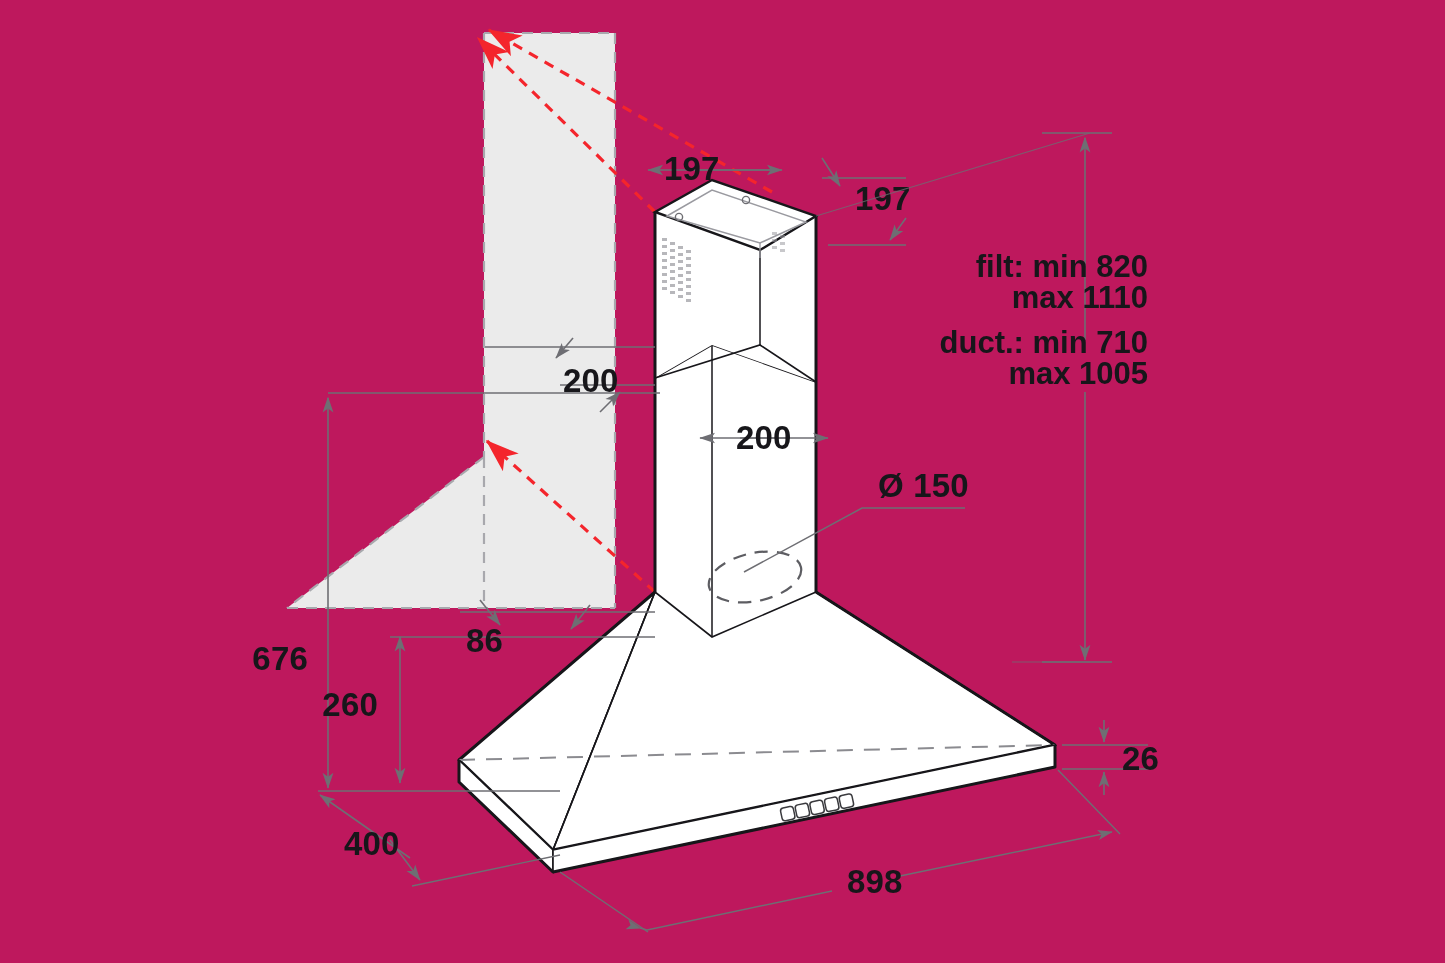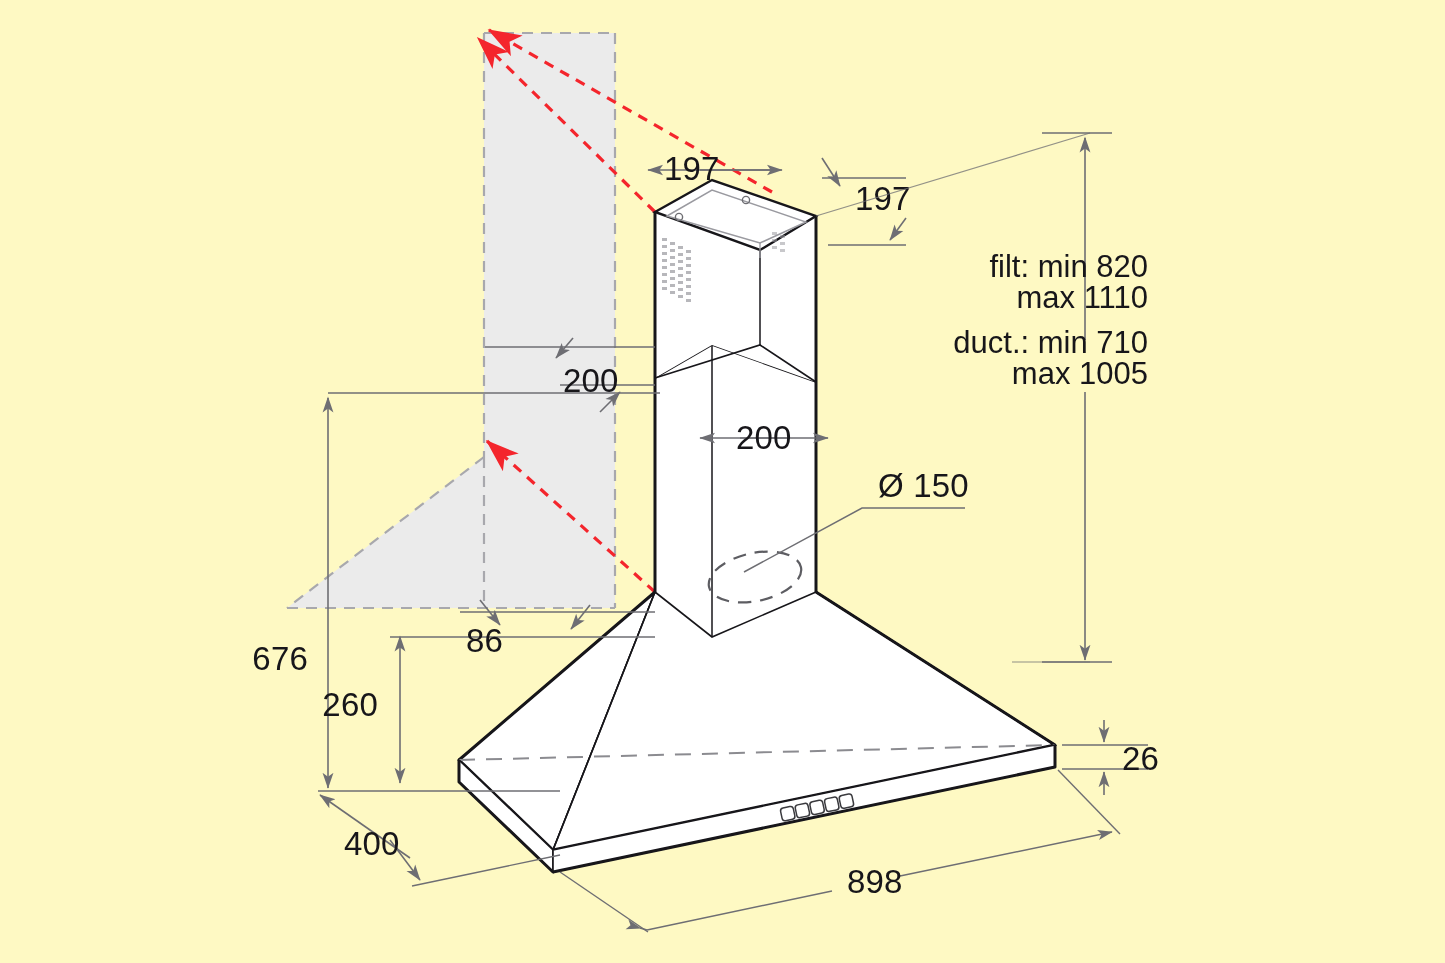--- a/index.html
+++ b/index.html
@@ -7,22 +7,23 @@
     padding: 0;
     background: #ffffff;
   }
   body {
     font-family: "Liberation Sans", sans-serif;
   }
   #stage {
     position: relative;
     width: 1445px;
     height: 963px;
-    background: #fef9c3;
+    background: #be185d;
     overflow: hidden;
+    font-weight: bold;
   }
   #drawing {
     position: absolute;
     left: 0;
     top: 0;
     width: 1445px;
     height: 963px;
   }
   .dim-text {
     font-family: "Liberation Sans", sans-serif;

